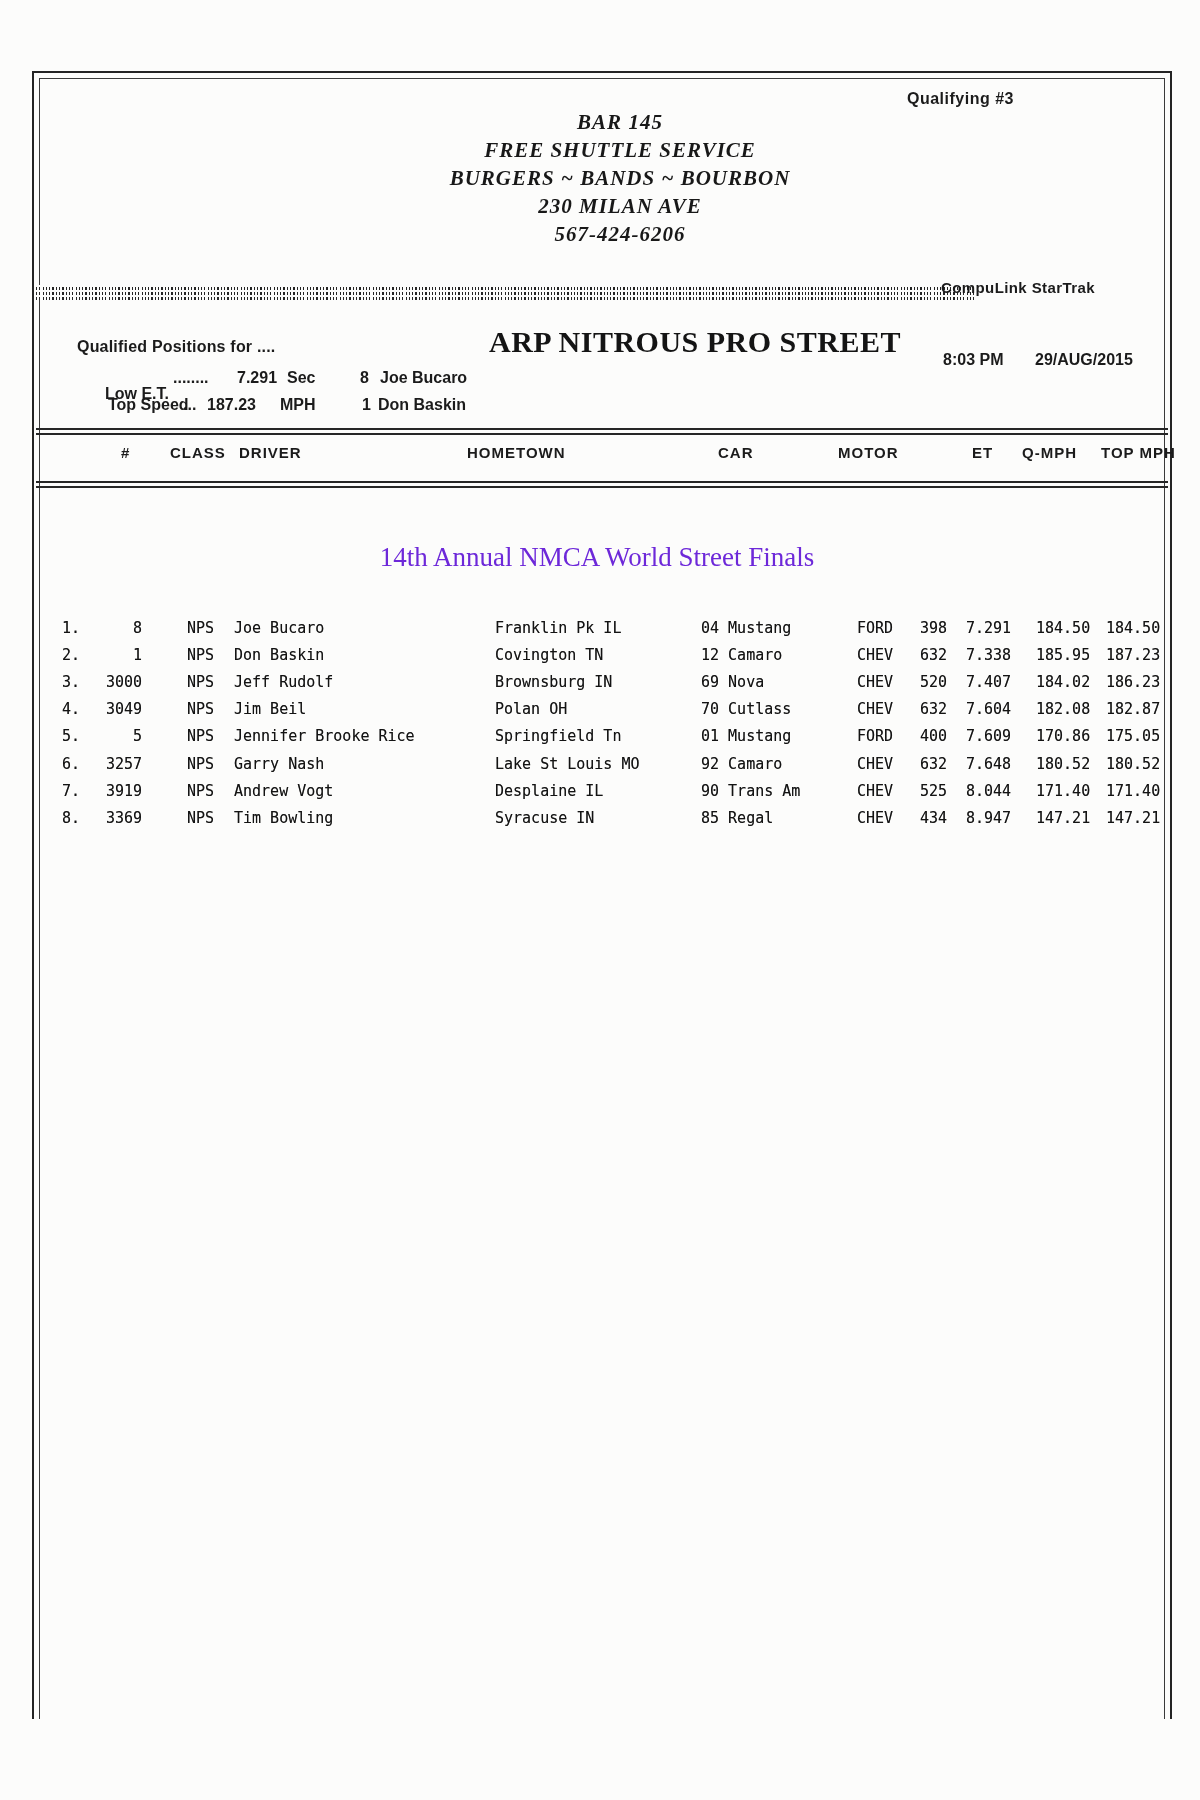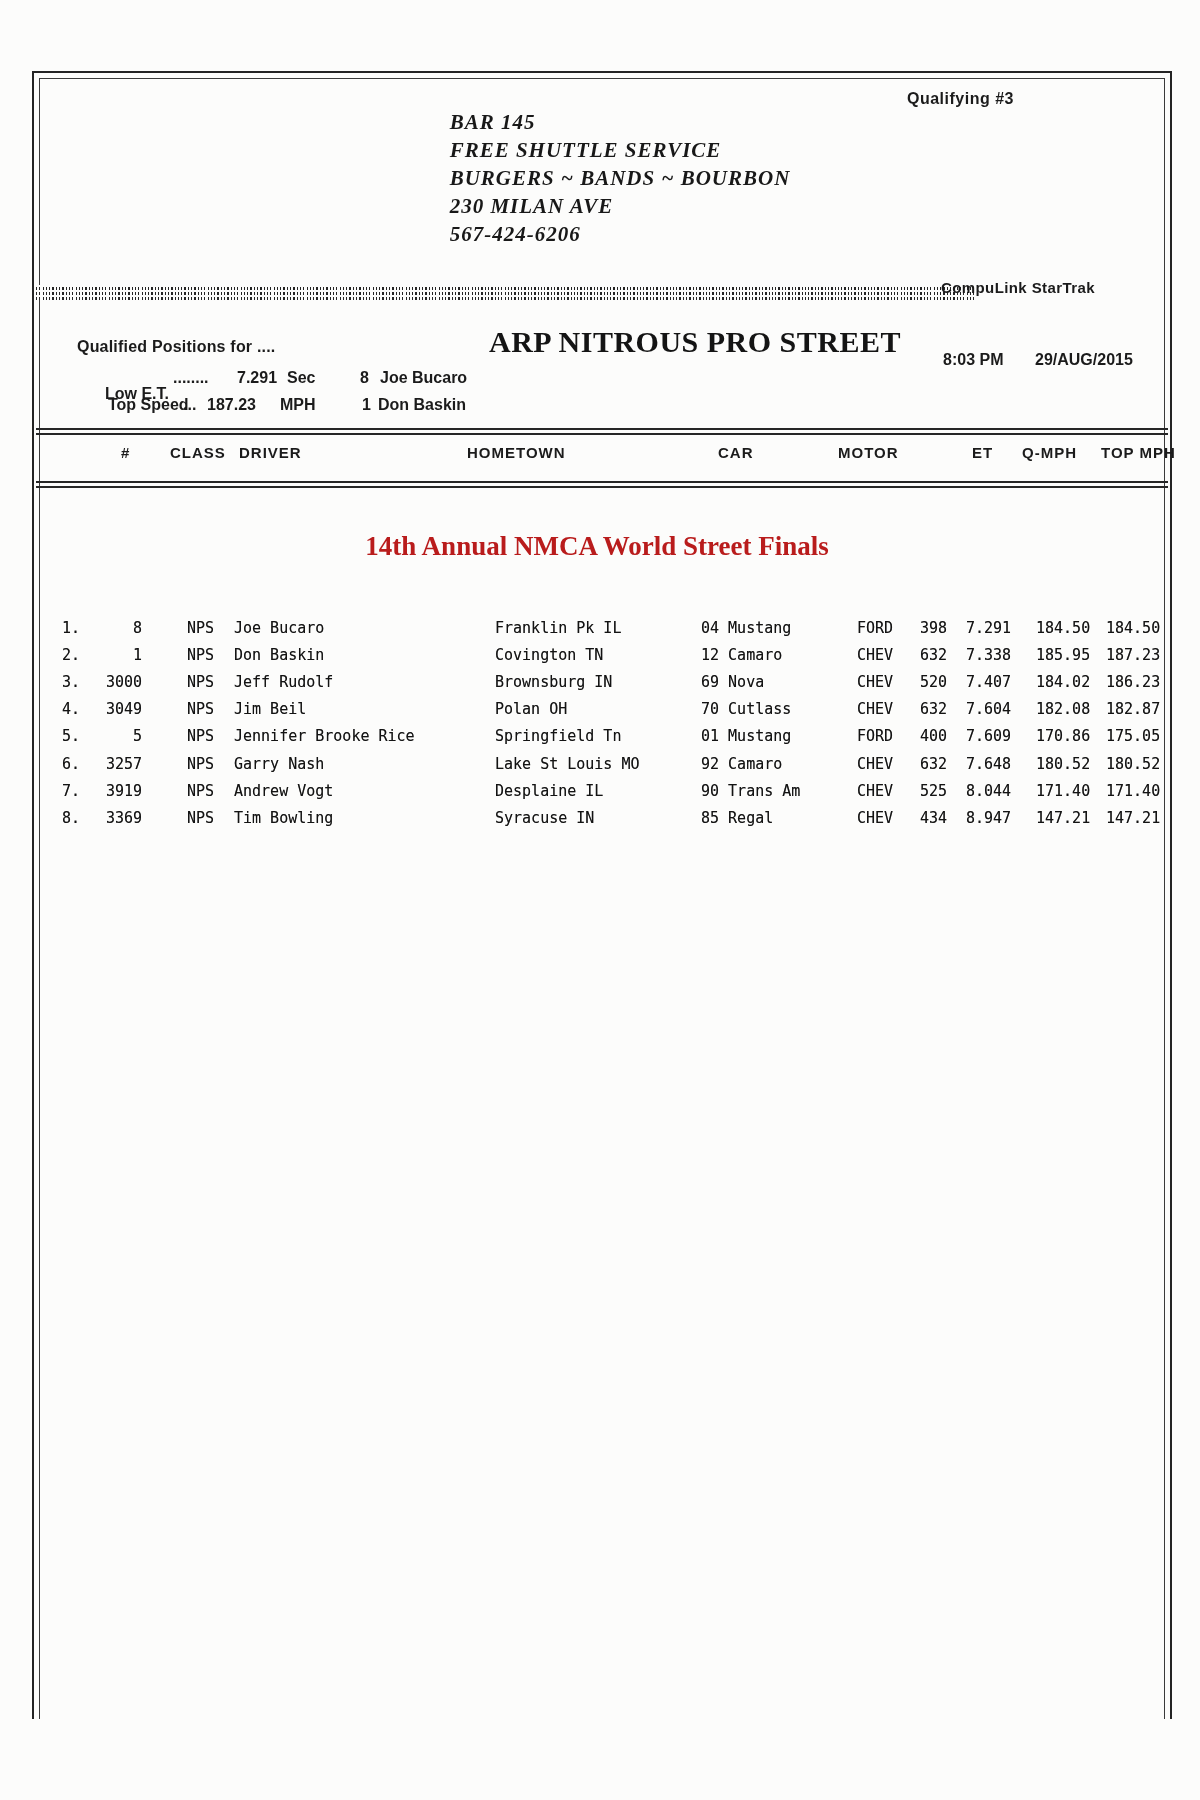--- a/index.html
+++ b/index.html
@@ -13,21 +13,21 @@
   .abs{position:absolute;}
   
   .border-outer{left:32px;top:71px;width:1140px;height:1648px;
     border:2.5px solid #242424;border-bottom:none;box-sizing:border-box;}
   .border-inner{left:39px;top:78px;width:1126px;height:1641px;
     border:1.5px solid #3a3a3a;border-bottom:none;box-sizing:border-box;}
   .content{left:36px;top:75px;width:1132px;height:1640px;}
 
   .qualifying{left:871px;top:15px;font-size:16px;font-weight:bold;letter-spacing:.5px;}
 
-  .venue{left:584px;top:33px;transform:translateX(-50%);
+  .venue{left:584px;top:33px;transform:translateX(-50%);text-align:center;
     font-family:"Liberation Serif",serif;font-style:italic;font-weight:700;
     font-size:21px;line-height:28px;letter-spacing:1px;white-space:nowrap;color:#181818;}
 
   .hatch{left:0;top:210px;width:940px;height:15px;
     background-image:
       repeating-linear-gradient(0deg, rgba(252,252,251,0) 0 3.4px, #fcfcfb 3.4px 5px),
       repeating-linear-gradient(90deg, #242424 0 1.2px, rgba(0,0,0,0) 1.2px 3.3px);}
   .compulink{left:905px;top:204px;font-size:15px;font-weight:bold;letter-spacing:.4px;}
 
   .arp-title{left:659px;top:250px;transform:translateX(-50%);
@@ -40,23 +40,23 @@
   .stat-line span{position:absolute;top:0;}
 
   .rule{left:0;width:1132px;height:3px;border-top:2px solid #262626;border-bottom:2px solid #262626;}
   .rule-top{top:353px;}
   .rule-bottom{top:406px;}
 
   .col-headers{left:0;top:369px;width:1132px;height:20px;
     font-size:15px;font-weight:bold;letter-spacing:1px;}
   .col-headers span{position:absolute;top:0;white-space:nowrap;}
 
-  .event-title{left:561px;top:456px;transform:translateX(-50%);
-    font-family:"Liberation Serif",serif;font-weight:bold;font-size:27px;
-    white-space:nowrap;color:#b91c1c;}
+  .event-title{left:561px;top:467px;transform:translateX(-50%);
+    font-family:"Liberation Serif",serif;font-weight:normal;font-size:27px;
+    white-space:nowrap;color:#6d28d9;}
 
   .rows{left:0;top:539px;width:1132px;
     font-family:"DejaVu Sans Mono",monospace;font-size:15px;color:#131313;
     text-shadow:0 0 .4px rgba(0,0,0,.45);}
   .row{display:flex;height:27.2px;align-items:center;padding-left:26px;box-sizing:border-box;white-space:nowrap;}
   .c-pos{width:40px;}
   .c-num{width:40px;text-align:right;}
   .c-class{width:47px;margin-left:45px;}
   .c-driver{width:261px;}
   .c-home{width:206px;}

